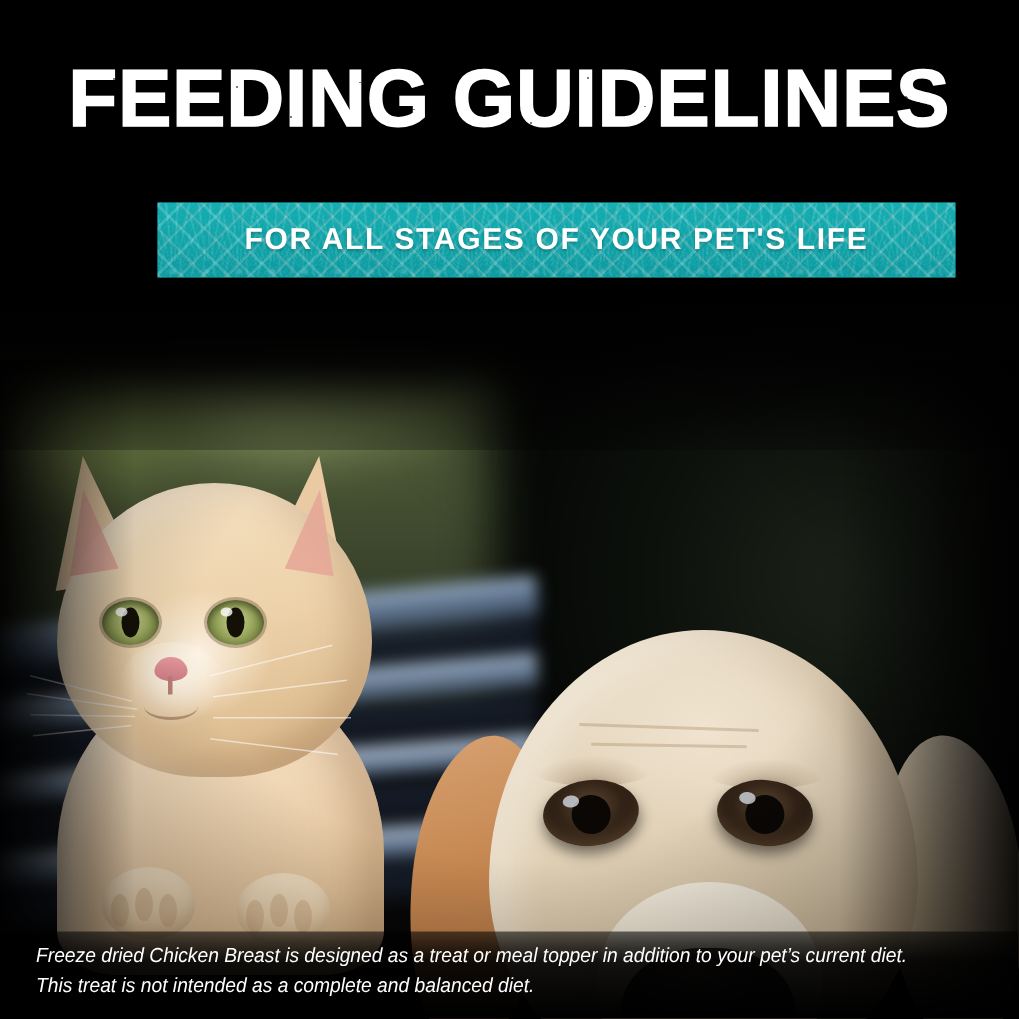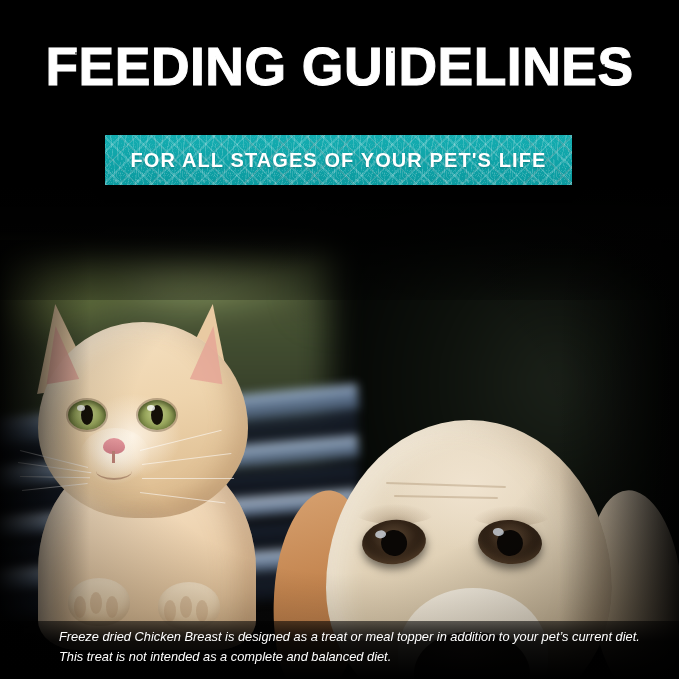--- a/index.html
+++ b/index.html
@@ -175,21 +175,21 @@
       radial-gradient(2px 1px at 404px 16px,#000 50%,transparent 51%),
       radial-gradient(1px 1.5px at 446px 35px,#000 50%,transparent 51%),
       radial-gradient(1.5px 1px at 484px 12px,#000 50%,transparent 51%),
       radial-gradient(1px 1px at 520px 31px,#000 50%,transparent 51%),
       radial-gradient(2px 1.5px at 542px 21px,#000 50%,transparent 51%);
     mix-blend-mode:normal;
   }
 
   
   .panel{
-    position:absolute;left:105px;top:135px;width:467px;
+    position:absolute;left:105px;top:135px;width:532px;
     box-shadow:0 3px 10px rgba(0,0,0,.5);
   }
   .panel-head{
     position:relative;height:50px;overflow:hidden;
     background-color:#0fa3a8;
   }
   .panel-head .pattern{
     position:absolute;inset:0;
     background-image:
       repeating-linear-gradient(135deg, rgba(255,255,255,.16) 0 2px, rgba(255,255,255,0) 2px 11px),
@@ -229,21 +229,21 @@
     font-weight:bold;font-size:22px;line-height:29px;color:#1a1a1a;
     letter-spacing:0;white-space:nowrap;
     transform:scaleX(.96);
   }
   .guide-line .rng{margin-right:9px;}
 
   
   .disclaimer{
     position:absolute;left:0;bottom:0;width:679px;height:58px;
     background:linear-gradient(180deg,rgba(0,0,0,.55) 0%,rgba(0,0,0,.9) 35%,#000 100%);
-    padding-top:6px;box-sizing:border-box;padding-left:35px;
+    padding-top:6px;box-sizing:border-box;
   }
   .disclaimer p{
     margin:0 0 0 24px;
     font-style:italic;font-size:13.5px;line-height:20px;color:#fff;
     transform:scaleX(.95);transform-origin:left center;
     white-space:nowrap;
   }
 </style>
 </head>
 <body>

